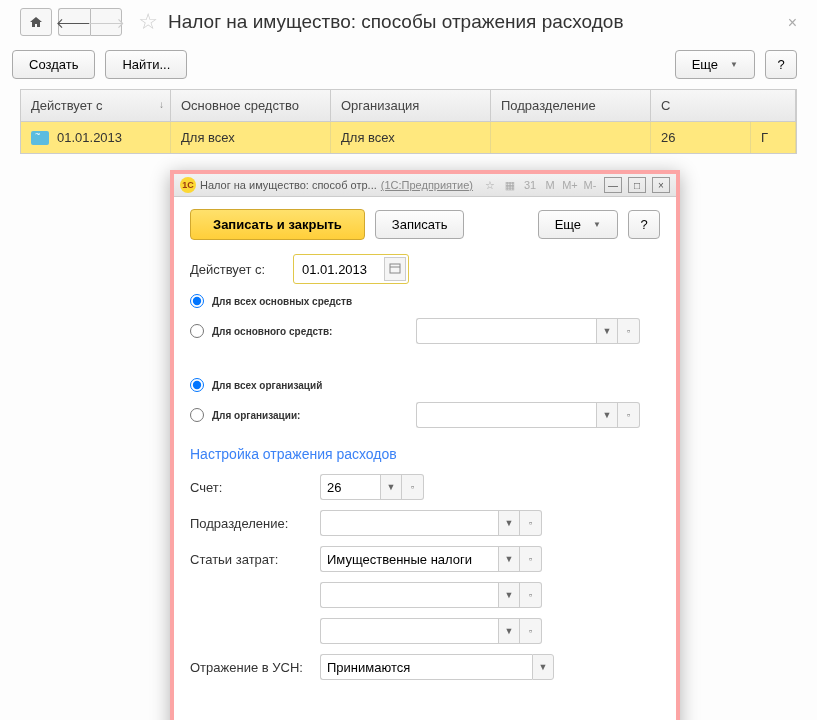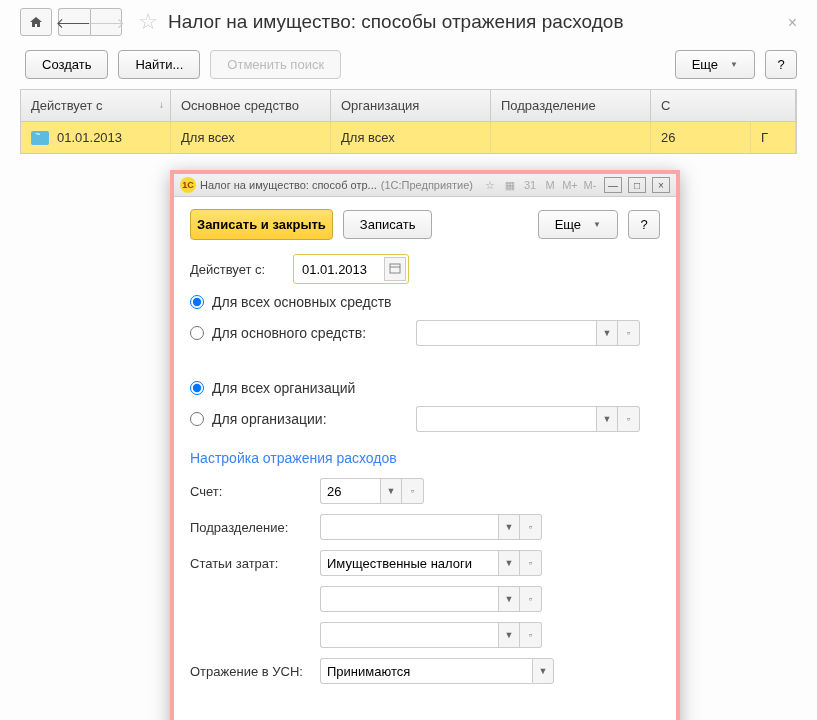--- a/index.html
+++ b/index.html
@@ -60,21 +60,20 @@
       font-size: 16px;
       cursor: pointer;
     }
 
     
     .toolbar-row {
       display: flex;
       align-items: center;
       padding: 6px 20px 10px 12px;
       gap: 10px;
-      margin-left: 13px;
     }
     .btn {
       padding: 6px 16px;
       border: 1px solid #aaa;
       border-radius: 4px;
       background: linear-gradient(#fdfdfd, #eee);
       cursor: pointer;
       font-size: 13px;
     }
     .btn.disabled { color: #bbb; border-color: #ccc; background: #f8f8f8; }
@@ -161,21 +160,21 @@
       background: #fcd835;
       border-radius: 50%;
       font-size: 9px;
       color: #9b3a0f;
       display: flex;
       align-items: center;
       justify-content: center;
       font-weight: bold;
     }
     .tb-title { flex-shrink: 0; }
-    .tb-sub { color: #888; flex-shrink: 0; }
+    .tb-sub { color: #888; flex-shrink: 0; text-decoration: underline; }
     .tb-spacer { flex: 1; }
     .tb-tool {
       width: 16px;
       text-align: center;
       font-size: 11px;
       color: #aaa;
       cursor: pointer;
     }
     .tb-win {
       width: 18px;
@@ -197,21 +196,21 @@
       font-weight: bold;
       margin-bottom: 12px;
     }
     .modal-toolbar {
       display: flex;
       gap: 10px;
       align-items: center;
       margin-bottom: 14px;
     }
     .btn-yellow {
-      padding: 7px 6px;
+      padding: 7px 22px;
       background: linear-gradient(#ffe16c, #ffcf3a);
       border: 1px solid #d1a82f;
       border-radius: 4px;
       font-weight: bold;
       font-size: 13px;
       cursor: pointer;
     }
 
     .form-row {
       display: flex;
@@ -243,21 +242,21 @@
       border-radius: 3px;
     }
 
     .radio-row {
       display: flex;
       align-items: center;
       gap: 8px;
       margin: 10px 0;
     }
     .radio-row input[type="radio"] { width: 14px; height: 14px; }
-    .radio-label { font-size: 14px; }
+    .radio-label { font-size: 10px; font-weight: bold; }
 
     .combo-group {
       display: flex;
       margin-left: auto;
       margin-right: 20px;
     }
     .combo-input {
       border: 1px solid #ccc;
       height: 26px;
       width: 180px;
@@ -323,21 +322,20 @@
     <button class="nav-btn disabled">🡒</button>
   </div>
   <div class="star-icon">☆</div>
   <h1 class="page-title">Налог на имущество: способы отражения расходов</h1>
   <div class="close-x">×</div>
 </div>
 
 <div class="toolbar-row">
   <button class="btn">Создать</button>
   <button class="btn">Найти...</button>
-  <button class="btn disabled">Отменить поиск</button>
   <div class="spacer"></div>
   <button class="btn btn-more">Еще</button>
   <button class="btn btn-help">?</button>
 </div>
 
 <div class="table-wrap">
   <div class="thead">
     <div class="th col1">
       <span>Действует с</span>
       <span class="sort-arrow">↓</span>

